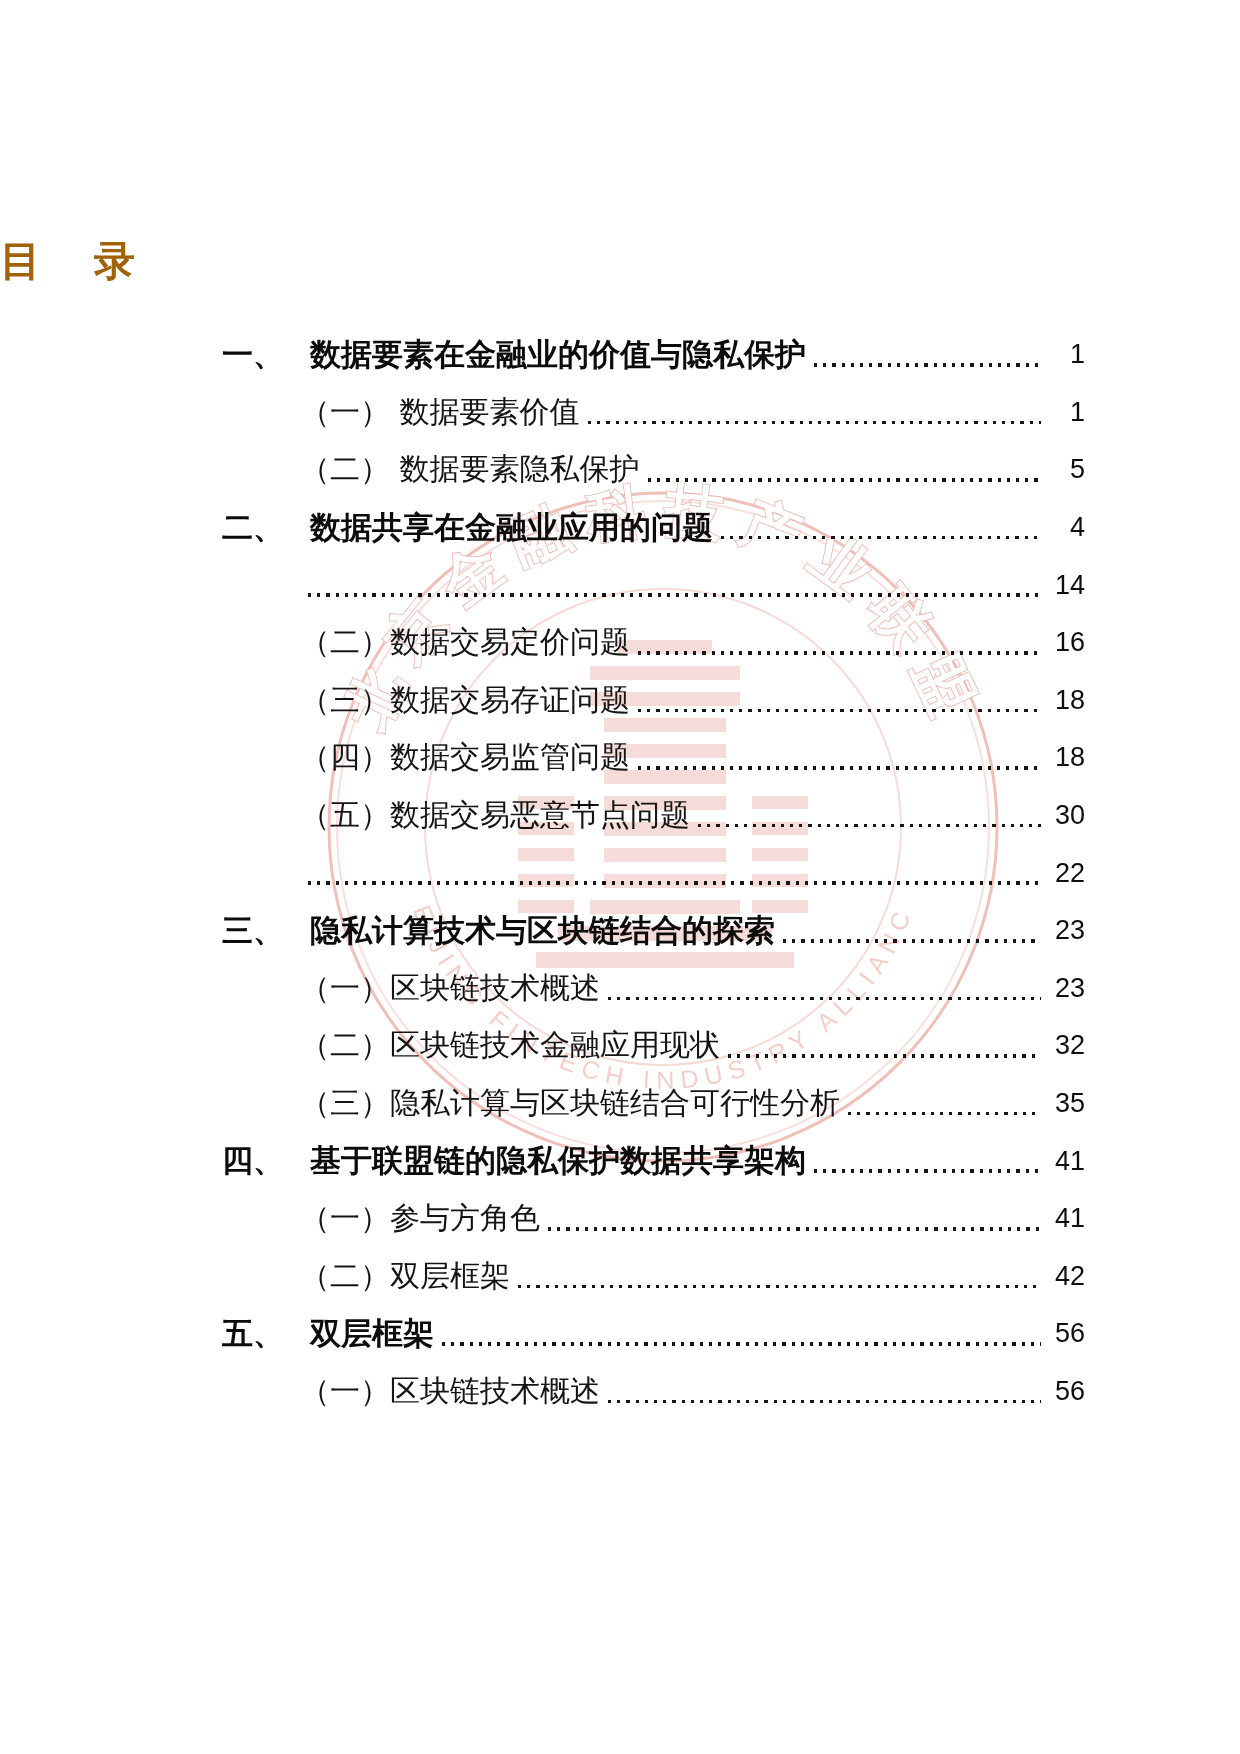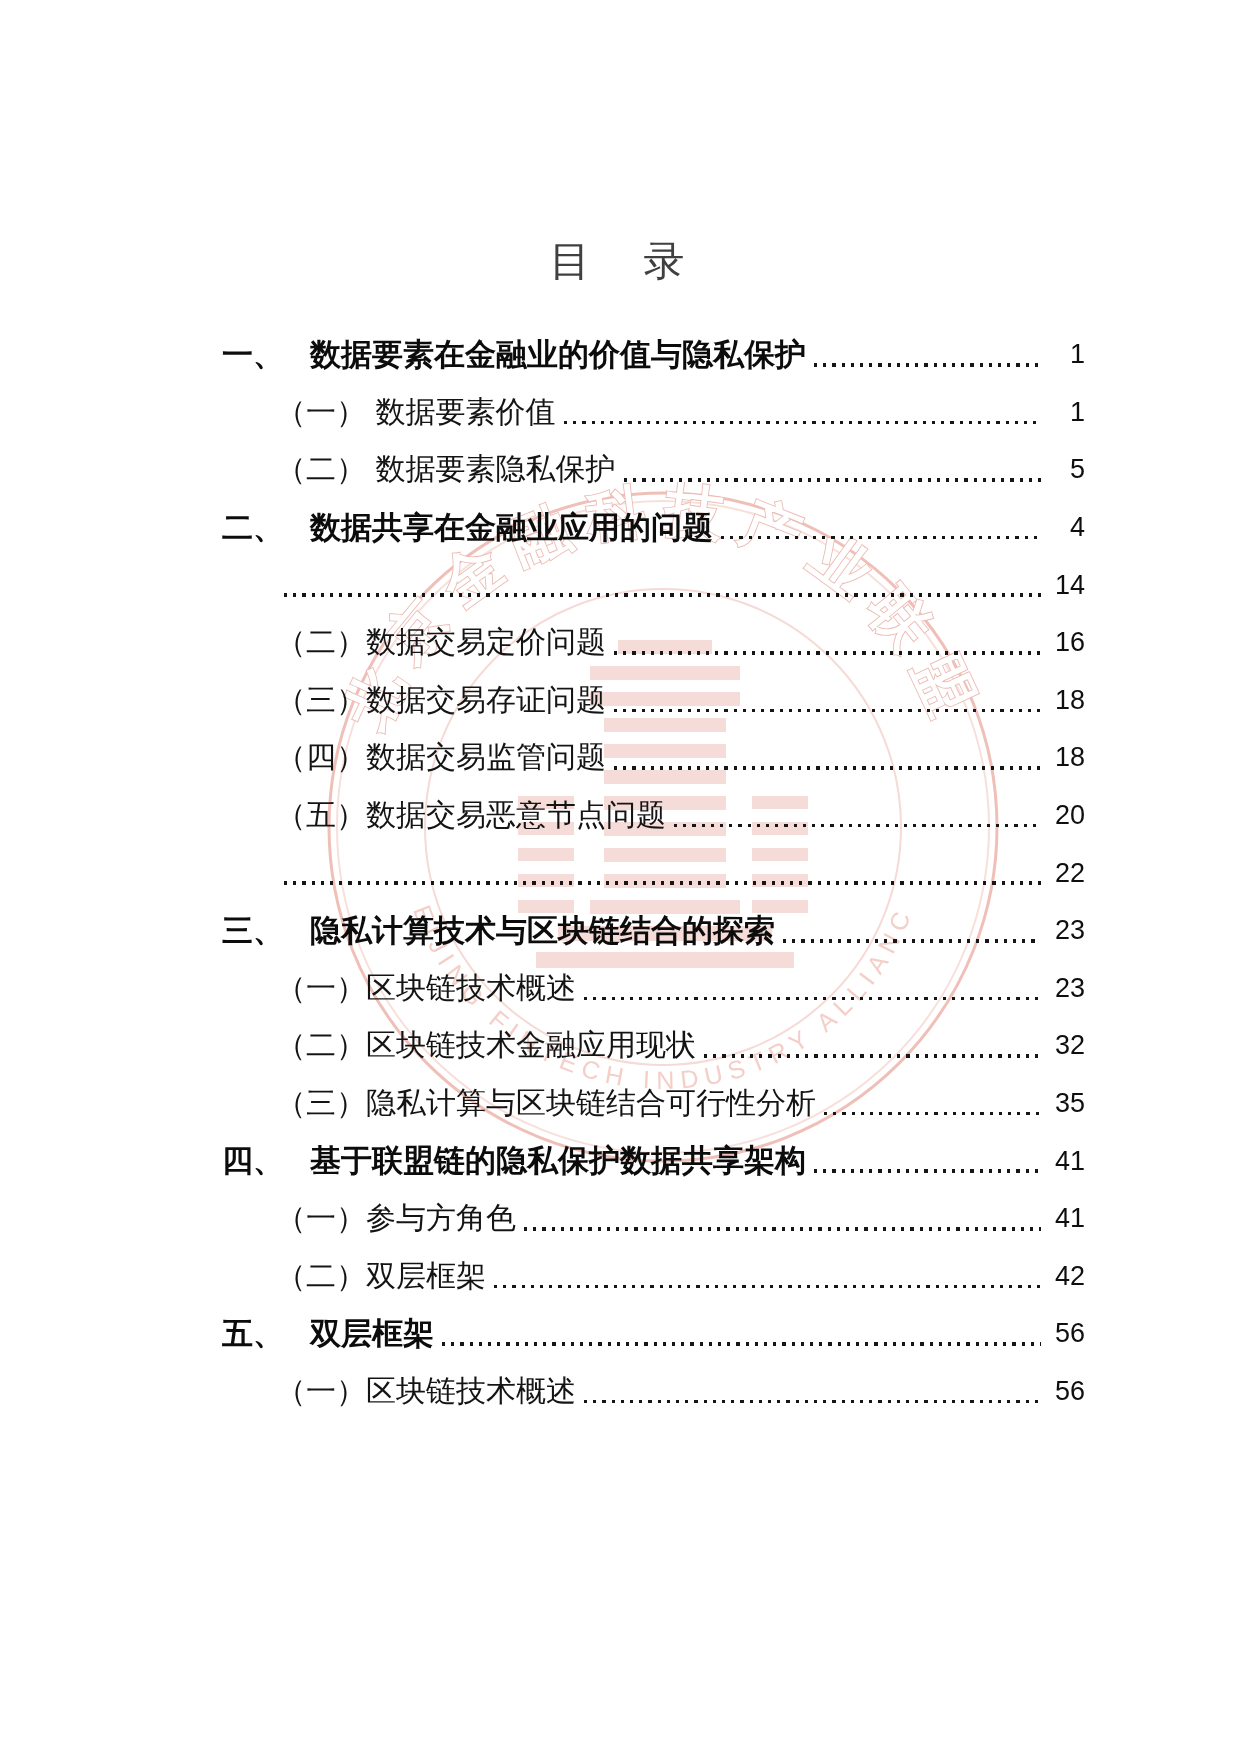--- a/index.html
+++ b/index.html
@@ -5,36 +5,37 @@
   html,body{margin:0;padding:0;}
   body{
     width:1240px;height:1754px;position:relative;background:#ffffff;
     font-family:"Liberation Sans",sans-serif;color:#111;overflow:hidden;
   }
   .watermark{
     position:absolute;left:318px;top:482px;width:690px;height:690px;
     z-index:0;pointer-events:none;
   }
   .doc-title{
-    position:absolute;top:234px;left:0;width:100%;text-align:center;
-    font-size:41px;font-weight:normal;letter-spacing:6px;color:#404040;z-index:2;
+    position:absolute;top:234px;left:0;width:100%;text-align:left;
+    font-size:41px;font-weight:bold;letter-spacing:6px;color:#a16207;z-index:2;
   }
   .toc{
     position:absolute;top:326px;left:0;right:155px;z-index:2;
   }
   .row{
     height:57.6px;display:flex;align-items:center;white-space:nowrap;
   }
   .row.lvl1{
     padding-left:222px;font-weight:bold;font-size:31px;color:#0c0c0c;
     font-family:"Liberation Sans",sans-serif;
   }
   .row.lvl2{
     padding-left:276px;font-size:30px;font-weight:normal;color:#141414;
     font-family:"DejaVu Serif","Liberation Serif",serif;
+    margin-left:24px;
   }
   .num{display:inline-block;min-width:88px;}
   .leader{
     flex:1;height:3.6px;margin:0 6px 0 8px;align-self:center;
     transform:translateY(10px);
     background:repeating-linear-gradient(to right,#161616 0 3.2px,transparent 3.2px 9.2px);
   }
   .pg{
     min-width:38px;text-align:right;font-size:27px;font-weight:normal;
     font-family:"Liberation Sans",sans-serif;color:#0f0f0f;
@@ -136,21 +137,21 @@
 
   <div class="row lvl2">
     <span class="t">（四）数据交易监管问题</span>
     <span class="leader"></span>
     <span class="pg">18</span>
   </div>
 
   <div class="row lvl2">
     <span class="t">（五）数据交易恶意节点问题</span>
     <span class="leader"></span>
-    <span class="pg">20</span>
+    <span class="pg">30</span>
   </div>
 
   <div class="row lvl2">
     <span class="leader"></span>
     <span class="pg">22</span>
   </div>
 
   <div class="row lvl1">
     <span class="num">三、</span>
       <span class="t">隐私计算技术与区块链结合的探索</span>

